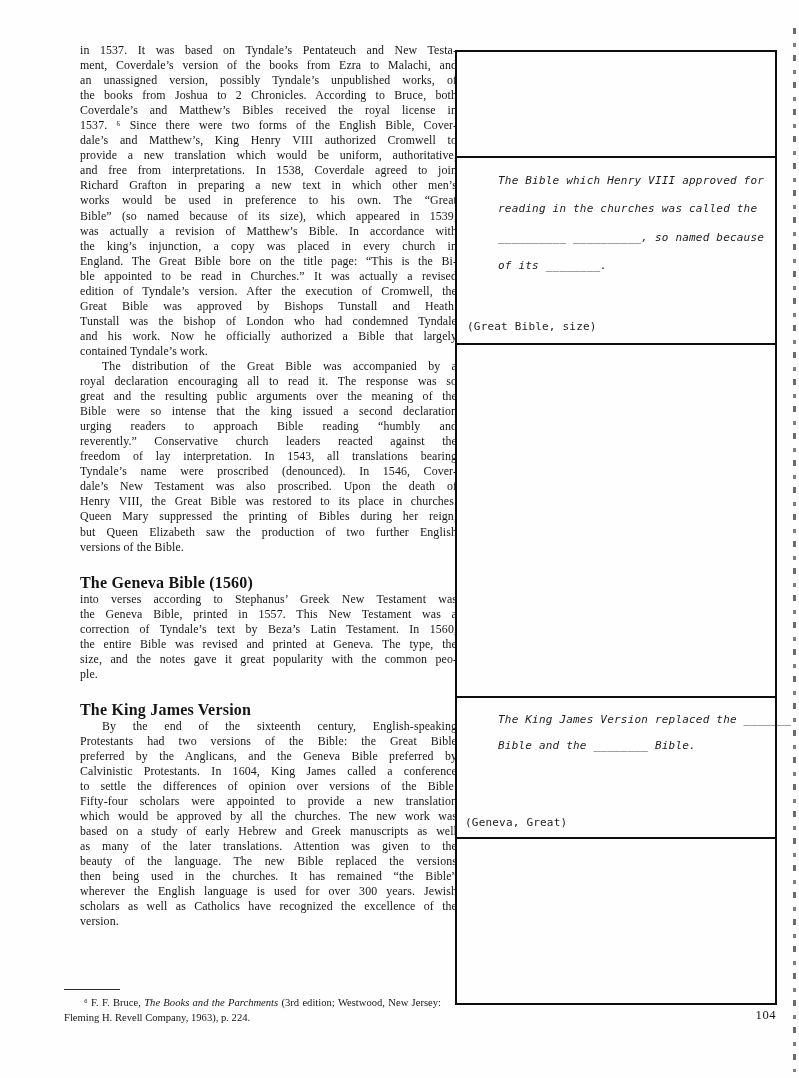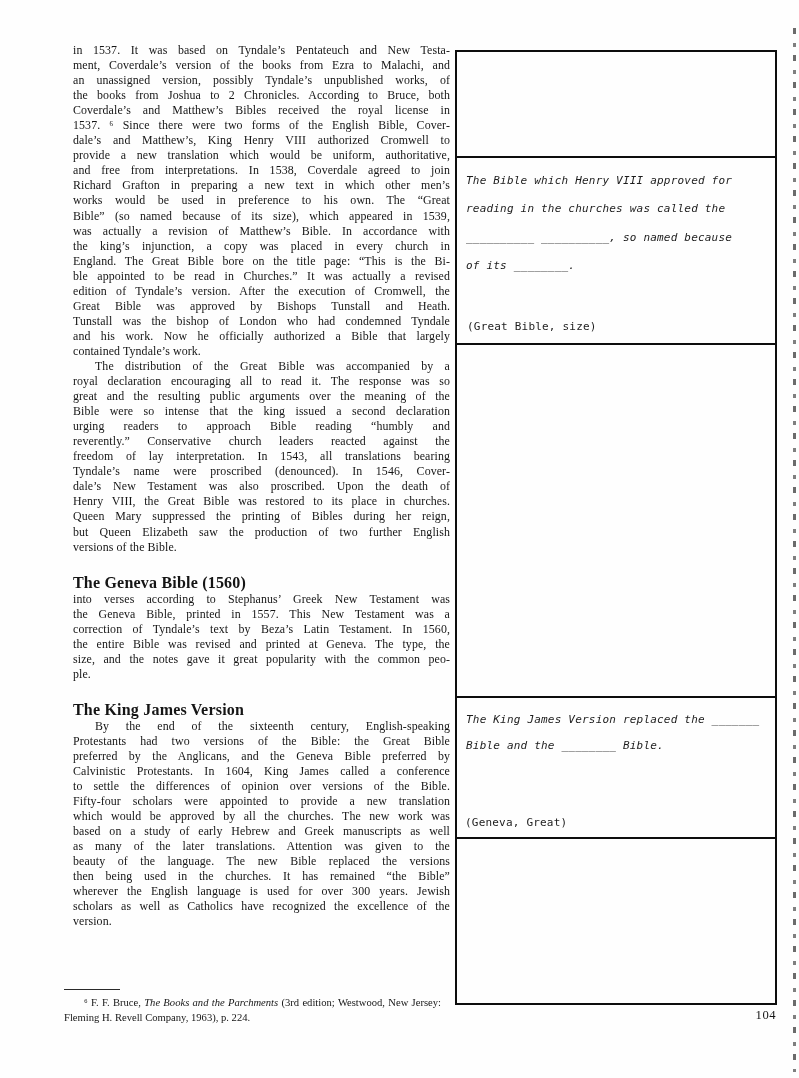--- a/index.html
+++ b/index.html
@@ -7,21 +7,21 @@
     width:799px; height:1078px;
     background:#fefefe;
     font-family:"Liberation Serif","DejaVu Serif",serif;
     color:#151515;
     position:relative;
     overflow:hidden;
   }
   .page { position:absolute; inset:0; }
 
   
-  .left-col { position:absolute; left:73px; top:43px; width:377px; }
+  .left-col { position:absolute; left:80px; top:43px; width:377px; }
   .tline {
     font-size:11.9px;
     line-height:15.05px;
     height:15.05px;
     text-align:justify;
     text-align-last:justify;
     overflow:hidden;
     letter-spacing:0.1px;
   }
   .tline.last { text-align-last:left; }
@@ -46,21 +46,21 @@
   .page-number {
     position:absolute; left:64px; top:1008px; width:712px;
     text-align:right; font-size:12.6px; letter-spacing:0.5px;
   }
 
   
   .frames {
     position:absolute; left:455px; top:50px; width:318px;
     border:2.2px solid #0d0d0d;
   }
-  .frame { position:relative; box-sizing:border-box; border-bottom:2.2px solid #0d0d0d; }
+  .frame { position:relative; box-sizing:border-box; border-bottom:2.2px solid #0d0d0d;padding-left:32px; }
   .frame:last-child { border-bottom:none; }
   .frame-1 { height:106px; }
   .frame-2 { height:187px; }
   .frame-3 { height:353px; }
   .frame-4 { height:141px; }
   .frame-5 { height:164px; }
 
   .frame .tw-lines { padding:9px 8px 0 9px; }
   .frame .tline {
     font-family:"DejaVu Sans Mono","Liberation Mono",monospace;

